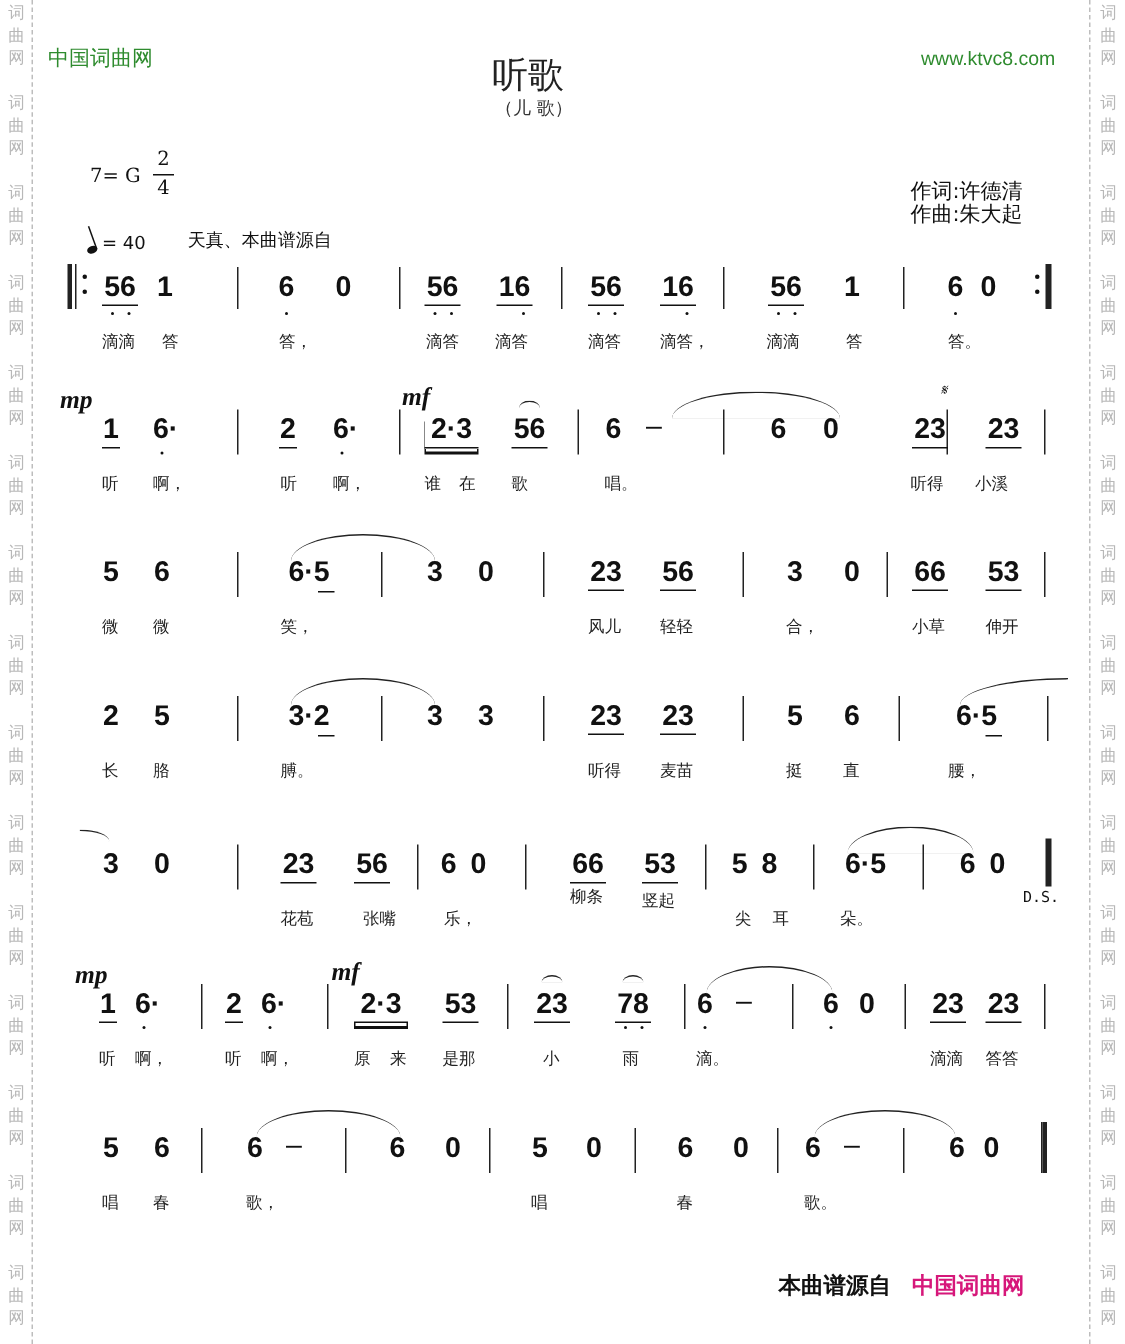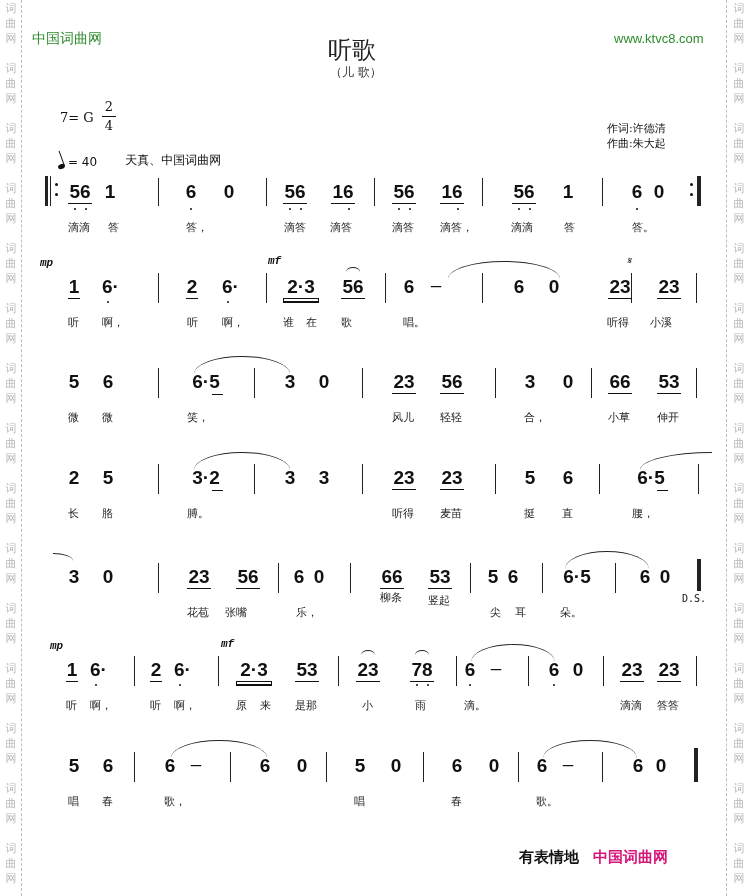--- a/index.html
+++ b/index.html
@@ -19,36 +19,36 @@
   .subtitle { position: absolute; left: 330px; top: 64px; font-size: 12px; color: #333; }
 
   .key { position: absolute; left: 60px; top: 110px; font-size: 13px; font-family: "DejaVu Serif", serif; }
   .timesig { position: absolute; left: 102px; top: 99px; width: 14px; text-align: center; font-family: "DejaVu Serif", serif; font-size: 13px; line-height: 16px; }
   .timesig .ln { border-top: 1px solid #111; margin: 1px 0; }
   .tempo { position: absolute; left: 58px; top: 152px; font-size: 12px; display: flex; align-items: flex-end; }
   .note-glyph { display: inline-block; width: 7px; height: 5px; background: #111; border-radius: 50%; transform: rotate(-20deg); position: relative; margin-right: 3px; }
   .note-glyph::after { content: ""; position: absolute; right: 0; bottom: 2px; width: 1px; height: 16px; background: #111; }
   .mood { margin-left: 28px; }
 
-  .credits { position: absolute; left: 607px; top: 121px; font-size: 11px; line-height: 15px; }
+  .credits { position: absolute; left: 607px; top: 121px; font-size: 14px; line-height: 15px; }
 
   .row { position: absolute; left: 40px; width: 670px; height: 80px; }
   .bar { position: absolute; width: 1px; background: #222; }
   .bar.dbl { width: 4px; border-left: 1px solid #222; border-right: 3px solid #222; background: transparent; }
   .bar.rep-open { width: 6px; border-left: 3px solid #222; border-right: 1px solid #222; background: transparent; }
   .rep-dots { position: absolute; width: 3px; }
   .rep-dots::before, .rep-dots::after { content: ""; position: absolute; left: 0; width: 3px; height: 3px; background: #111; border-radius: 50%; }
   .rep-dots::before { top: 4px; } .rep-dots::after { top: 14px; }
 
   .n { position: absolute; font-family: "Liberation Sans", sans-serif; font-weight: bold; font-size: 19px; line-height: 20px; text-align: center; }
   .n.u { border-bottom: 1.5px solid #111; padding-bottom: 1px; }
   .n.uu { box-shadow: 0 3px 0 -1px #fff, 0 4px 0 0 #111; }
   .dot-below { position: absolute; width: 2px; height: 2px; background: #111; border-radius: 50%; }
   .ly { position: absolute; font-size: 11px; color: #222; white-space: nowrap; }
-  .dyn { position: absolute; font-family: Liberation Mono, monospace; font-style: italic; font-weight: bold; font-size: 11px; }
+  .dyn { position: absolute; font-family: Liberation Serif, serif; font-style: italic; font-weight: bold; font-size: 17px; }
   .slur { position: absolute; border-top: 1px solid #222; border-radius: 50% 50% 0 0 / 100% 100% 0 0; }
   .segno { position: absolute; font-size: 10px; font-style: italic; }
   .ds { position: absolute; font-family: "DejaVu Sans Mono", monospace; font-size: 10px; }
 
   .footer { position: absolute; left: 519px; top: 848px; font-size: 15px; font-weight: bold; color: #111; }
   .footer .brand { color: #d6177a; margin-left: 14px; }
 </style>
 </head>
 <body>
 
@@ -154,21 +154,21 @@
 
 <div class="key">7= G</div>
 <div class="timesig">
   <div>2</div>
   <div class="ln"></div>
   <div>4</div>
 </div>
 <div class="tempo">
   <span class="note-glyph"></span>
   <span>= 40</span>
-  <span class="mood">天真、中国词曲网</span>
+  <span class="mood">天真、本曲谱源自</span>
 </div>
 <div class="credits">
   <div>作词:许德清</div>
   <div>作曲:朱大起</div>
 </div>
 
 <div class="row" style="top:170px">
   <div class="bar rep-open" style="left:5px;top:6px;height:30px"></div>
   <div class="rep-dots" style="left:15px;top:9px;height:20px"></div>
   <div class="n u" style="left:28px;top:12px;width:24px">56</div>
@@ -319,30 +319,30 @@
   <div class="n" style="left:62px;top:22px;width:12px">0</div>
   <div class="bar" style="left:118px;top:18px;height:30px"></div>
   <div class="n u" style="left:147px;top:22px;width:24px">23</div>
   <div class="n u" style="left:196px;top:22px;width:24px">56</div>
   <div class="bar" style="left:238px;top:18px;height:30px"></div>
   <div class="n" style="left:252px;top:22px;width:34px;word-spacing:4px">6 0</div>
   <div class="bar" style="left:310px;top:18px;height:30px"></div>
   <div class="n u" style="left:340px;top:22px;width:24px">66</div>
   <div class="n u" style="left:388px;top:22px;width:24px">53</div>
   <div class="bar" style="left:430px;top:18px;height:30px"></div>
-  <div class="n" style="left:446px;top:22px;width:34px;word-spacing:4px">5 6</div>
+  <div class="n" style="left:446px;top:22px;width:34px;word-spacing:4px">5 8</div>
   <div class="bar" style="left:502px;top:18px;height:30px"></div>
   <div class="slur" style="left:525px;top:6px;width:84px;height:18px"></div>
   <div class="n" style="left:518px;top:22px;width:38px"><span>6·5</span></div>
   <div class="bar" style="left:575px;top:18px;height:30px"></div>
   <div class="n" style="left:598px;top:22px;width:34px;word-spacing:4px">6 0</div>
   <div class="bar dbl" style="left:657px;top:14px;height:32px"></div>
   <div class="ds" style="left:642px;top:48px">D.S.</div>
   <div class="ly" style="left:147px;top:60px">花苞</div>
-  <div class="ly" style="left:185px;top:60px">张嘴</div>
+  <div class="ly" style="left:202px;top:60px">张嘴</div>
   <div class="ly" style="left:256px;top:60px">乐，</div>
   <div class="ly" style="left:340px;top:45px">柳条</div>
   <div class="ly" style="left:388px;top:48px">竖起</div>
   <div class="ly" style="left:450px;top:60px">尖</div>
   <div class="ly" style="left:475px;top:60px">耳</div>
   <div class="ly" style="left:520px;top:60px">朵。</div>
 </div>
 
 <div class="row" style="top:638px">
   <div class="dyn" style="left:10px;top:2px">mp</div>
@@ -417,14 +417,14 @@
   <div class="bar dbl" style="left:654px;top:18px;height:34px"></div>
   <div class="ly" style="left:28px;top:64px">唱</div>
   <div class="ly" style="left:62px;top:64px">春</div>
   <div class="ly" style="left:124px;top:64px">歌，</div>
   <div class="ly" style="left:314px;top:64px">唱</div>
   <div class="ly" style="left:411px;top:64px">春</div>
   <div class="ly" style="left:496px;top:64px">歌。</div>
 </div>
 
 <div class="footer">
-  <span>有表情地</span><span class="brand">中国词曲网</span>
+  <span>本曲谱源自</span><span class="brand">中国词曲网</span>
 </div>
 
 </body></html>

